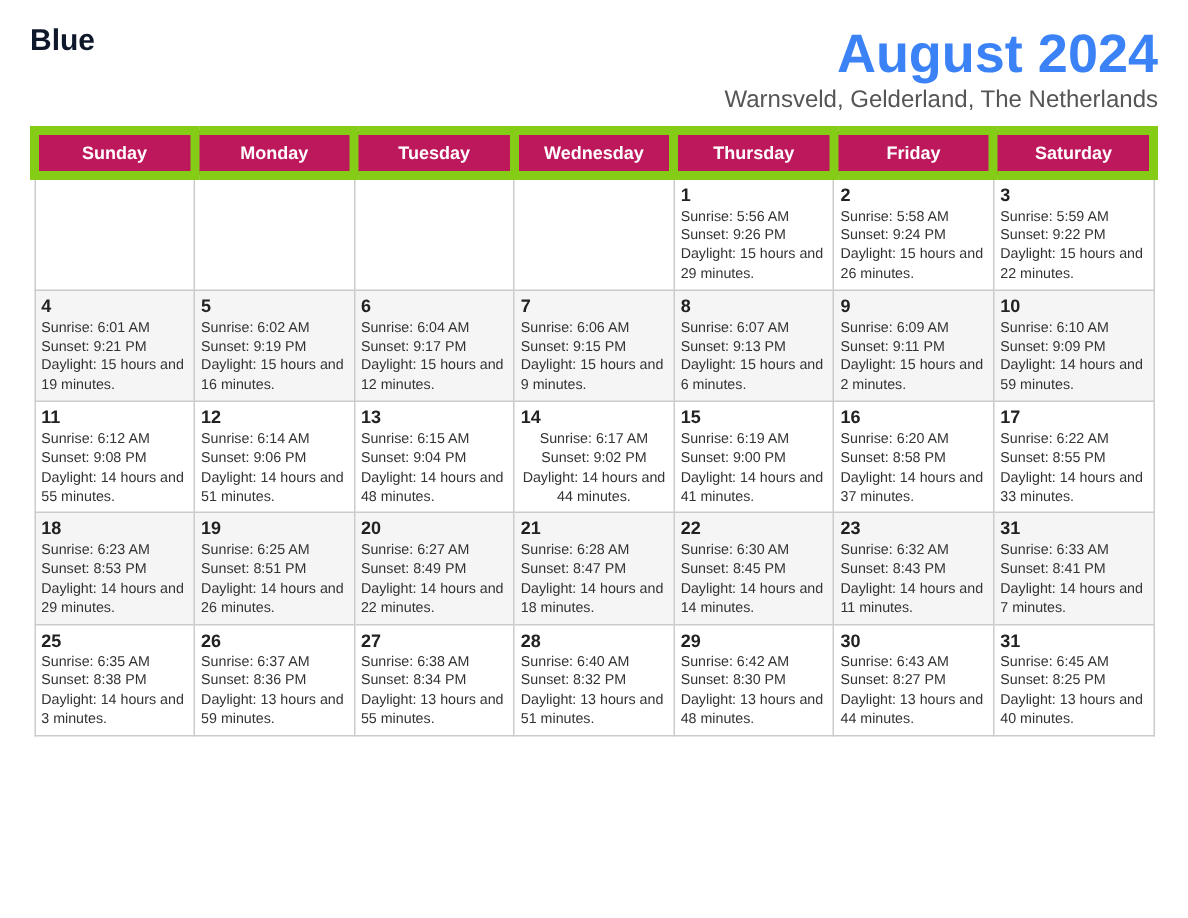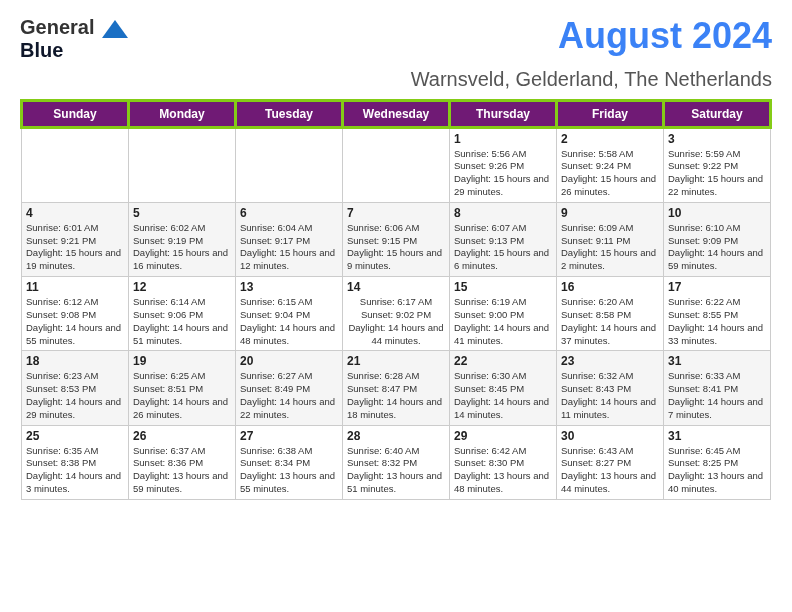--- a/index.html
+++ b/index.html
@@ -2,42 +2,37 @@
 <html><head>
   <meta charset="utf-8">
   <style>
     * { box-sizing: border-box; margin: 0; padding: 0; }
     body { font-family: Arial, sans-serif; background: #fff; width: 792px; min-height: 612px; }
     .page { width: 792px; padding: 16px 20px 10px 20px; }
     .header-top { display: flex; align-items: flex-start; justify-content: space-between; margin-bottom: 4px; }
     .logo { display: flex; align-items: center; }
     .title-block { text-align: right; }
     .main-title { font-size: 36px; font-weight: bold; color: #3b82f6; line-height: 1.1; }
-    .subtitle { font-size: 20px; color: #555; margin-top: 12px; }
+    .subtitle { font-size: 16px; color: #555; margin-top: 2px; }
     .calendar { width: 100%; border-collapse: collapse; margin-top: 8px; font-size: 11px; }
-    .calendar thead tr th { background: #701a75; color: #fff; text-align: center; padding: 5px 2px; font-size: 12px; font-weight: bold; border: 3px solid #84cc16; }
+    .calendar thead tr th { background: #be185d; color: #fff; text-align: center; padding: 5px 2px; font-size: 12px; font-weight: bold; border: 6px solid #84cc16; }
     .calendar tbody tr td { border: 1px solid #ccc; vertical-align: top; padding: 3px 4px; width: calc(100%/7); min-height: 80px; background: #fff; }
     .calendar tbody tr:nth-child(even) td { background: #f5f5f5; }
     .day-num { font-weight: bold; font-size: 12px; margin-bottom: 2px; color: #222; }
     .day-info { font-size: 9.5px; color: #333; line-height: 1.35; }
     .empty { background: #fff !important; }
     .calendar tbody tr:nth-child(even) td.empty { background: #f5f5f5 !important; }
   </style>
 </head>
 <body>
 
 <div class="page">
   <div class="header-top">
     <div class="logo">
       <div style="font-size:20px;font-weight:bold;color:#333;line-height:1.15;">
-        <div>General
-          <svg style="display:inline-block;vertical-align:middle;margin-left:2px;" width="26" height="18" viewBox="0 0 26 18">
-            <polygon points="0,18 13,0 26,18" fill="#1a6fc4"></polygon>
-          </svg>
-        </div>
         <div style="color:#0f172a;font-size:20px;font-weight:bold;">Blue</div>
       </div>
     </div>
     <div class="title-block">
       <div class="main-title">August 2024</div>
       <div class="subtitle">Warnsveld, Gelderland, The Netherlands</div>
     </div>
   </div>
 
   <table class="calendar">

